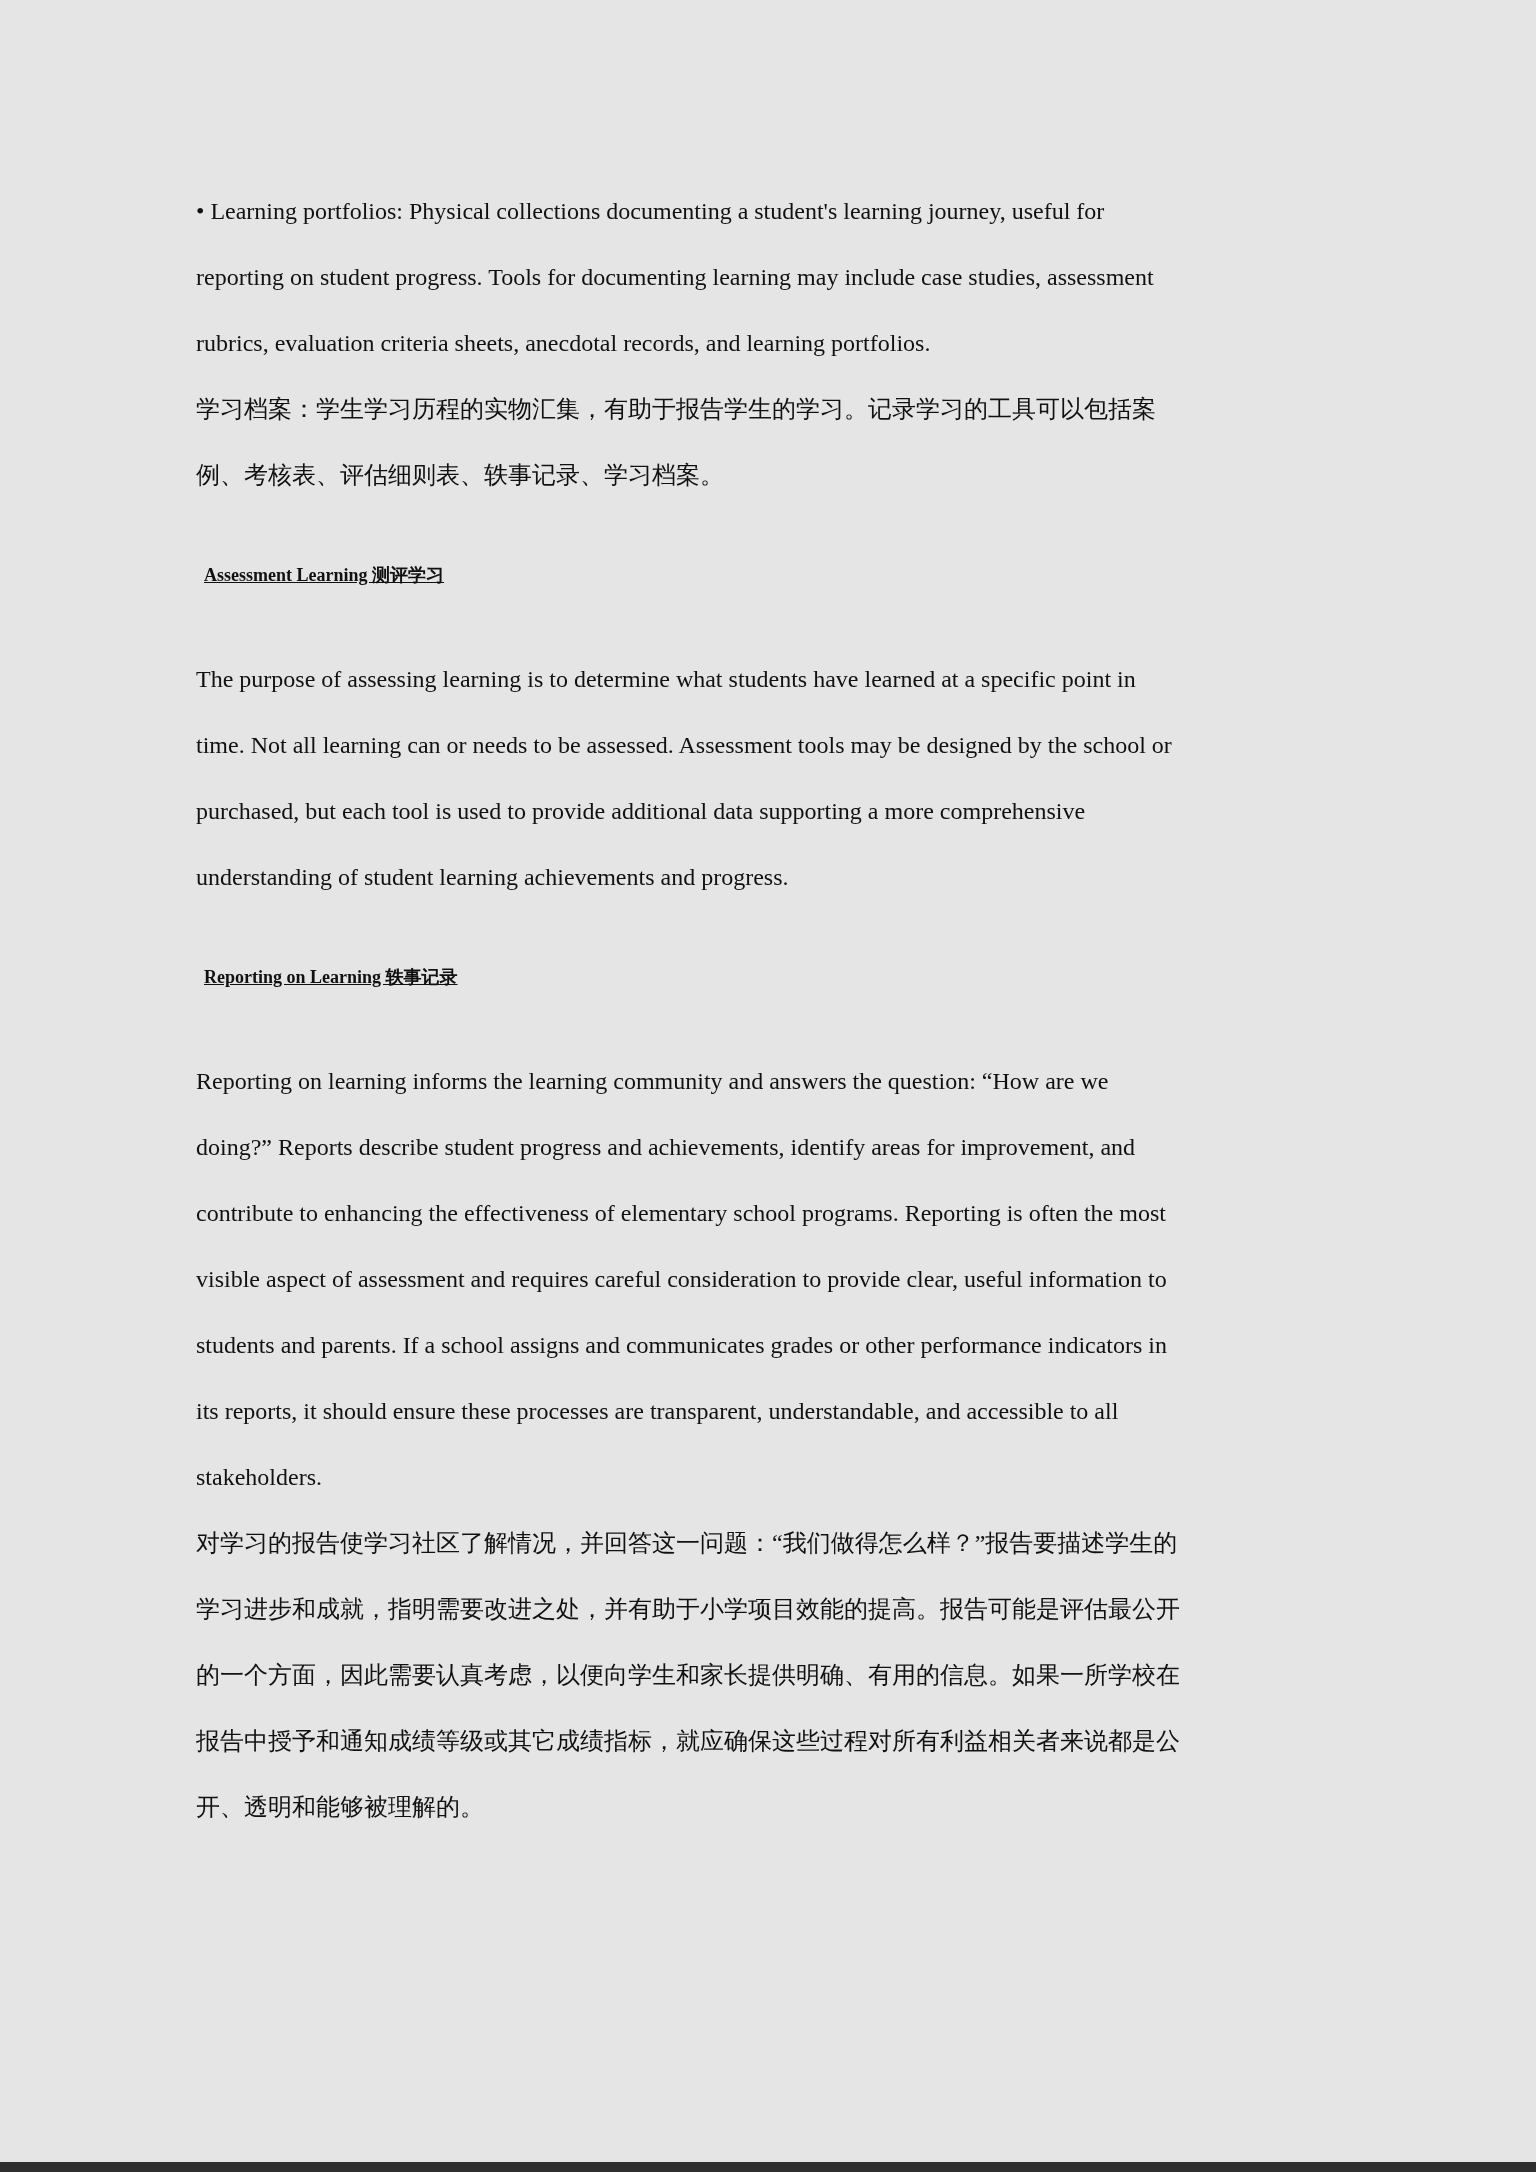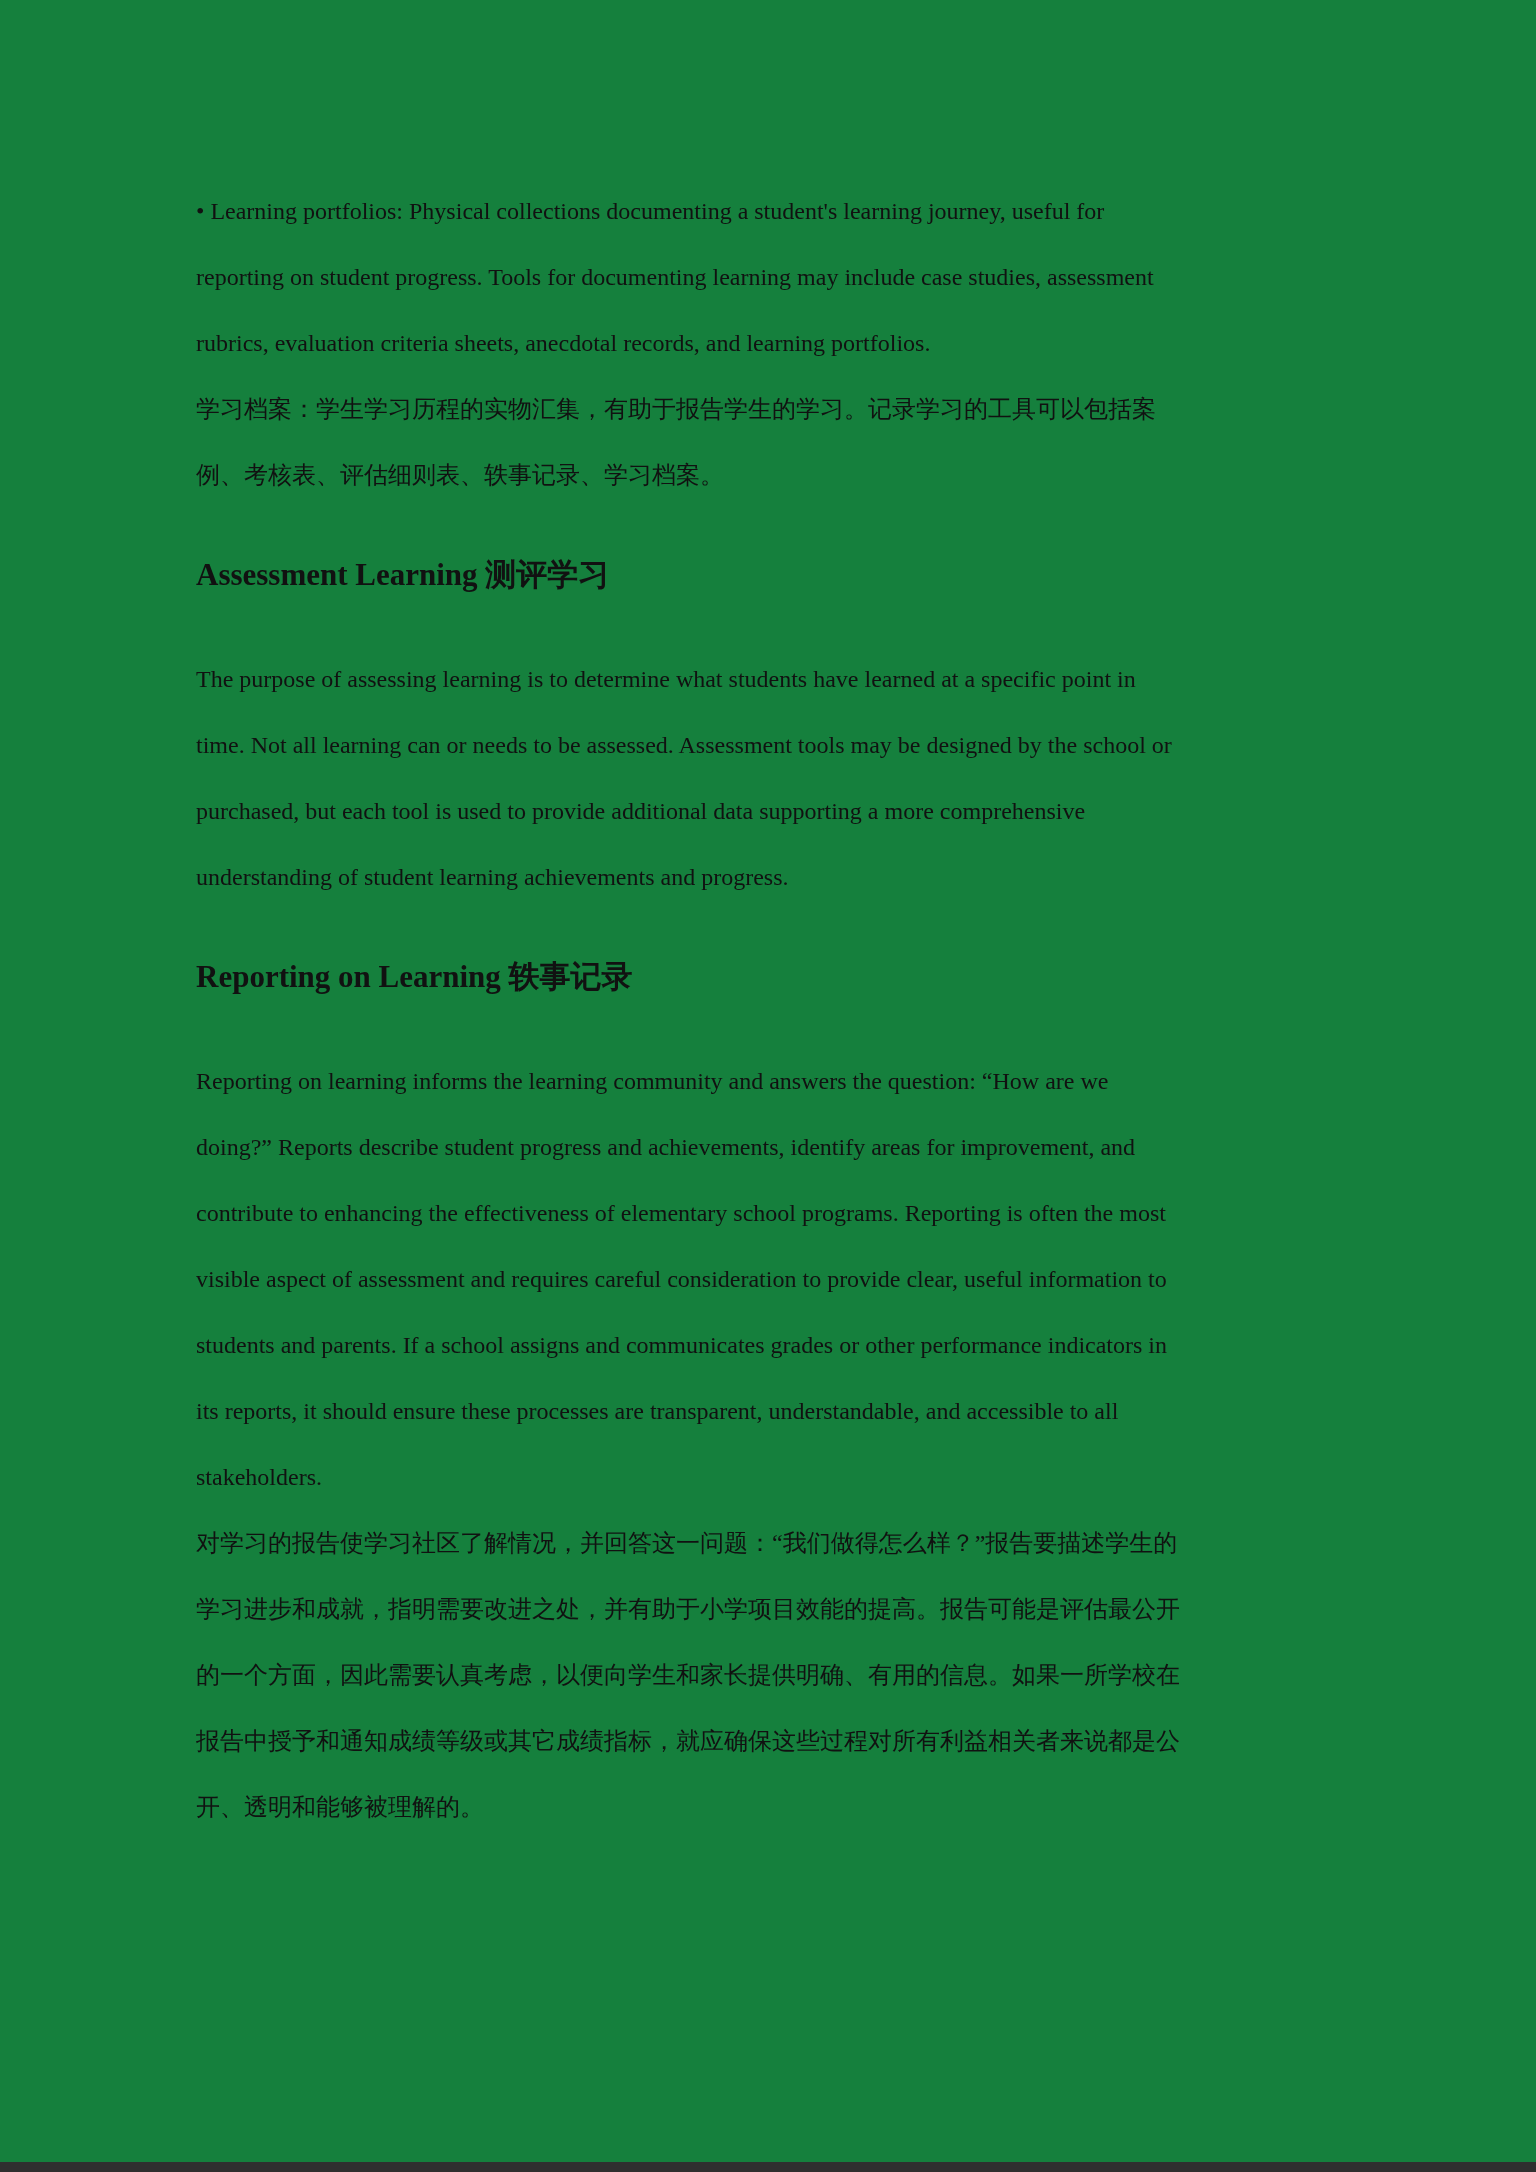--- a/index.html
+++ b/index.html
@@ -11,43 +11,44 @@
     width: 1536px;
     height: 2172px;
     position: relative;
     overflow: hidden;
     font-family: "Liberation Serif", "DejaVu Serif", serif;
     color: #111111;
   }
   .page {
     position: absolute;
     inset: 0;
-    background: #15803d;
+    background: #e5e5e5;
   }
   .content {
     position: absolute;
     top: 0;
     left: 196px;
     width: 992px;
     padding-top: 178px;
     font-size: 24px;
     line-height: 66px;
     text-align: left;
   }
   .body-text {
     margin: 0;
   }
   .seg {
     display: block;
   }
   .heading {
-    font-size: 31px;
+    font-size: 18px;
     font-weight: bold;
     line-height: 66px;
-    margin: 34px 0 38px 0;
+    margin: 34px 0 38px 8px;
+    text-decoration: underline;
   }
   .bottom-bar {
     position: absolute;
     left: 0;
     bottom: 0;
     width: 100%;
     height: 10px;
     background: #2f2f2f;
   }
 </style>

